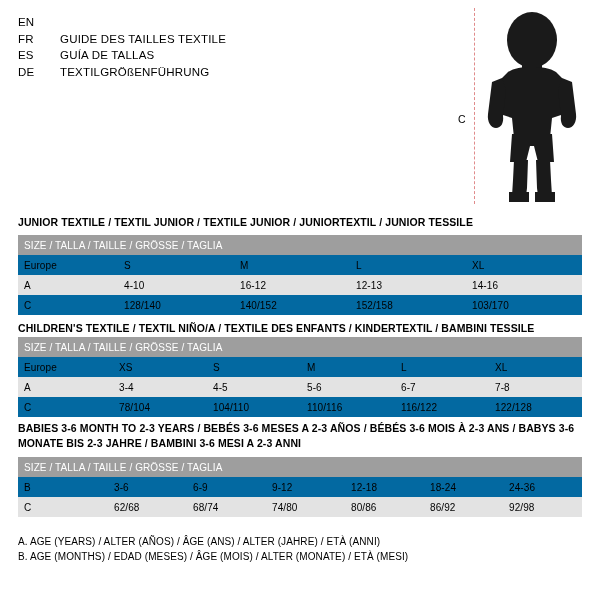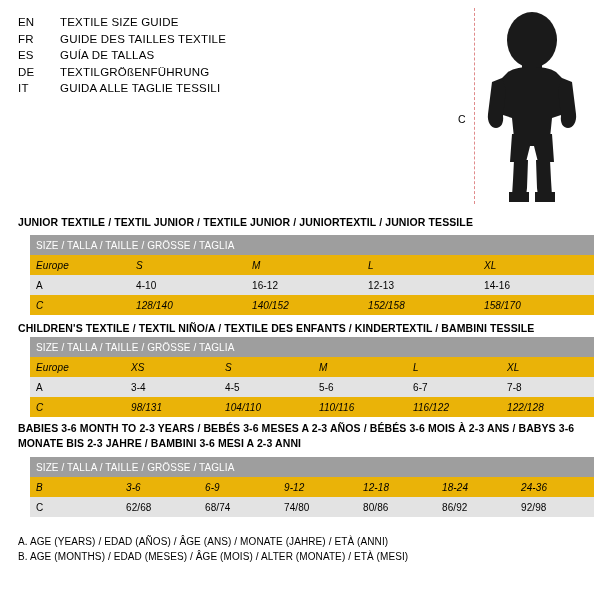--- a/index.html
+++ b/index.html
@@ -81,42 +81,40 @@
     font-weight: bold;
     letter-spacing: 0.1px;
     white-space: nowrap;
   }
 
   
   table.size-table {
     border-collapse: collapse;
     width: 564px;
     table-layout: fixed;
-    margin-left: 12px;
   }
   table.size-table td {
     font-size: 10px;
     padding: 2px 0 2px 6px;
     vertical-align: middle;
     height: 16px;
     letter-spacing: 0.1px;
   }
   .hdr-row td {
     background: #9e9e9e;
     color: #ffffff;
     font-size: 9.5px;
     font-weight: normal;
     height: 17px;
   }
   .shade td {
     background: #e3e3e3;
   }
   .plain td {
-    background: #eab308;
-    font-style: italic;
+    background: #0369a1;
   }
 
   .abs {
     position: absolute;
     left: 18px;
   }
 
   
   .legend {
     position: absolute;
@@ -131,37 +129,32 @@
   }
 </style>
 </head>
 <body>
 
 <div class="page">
 
   <div class="lang-block">
     <div class="lang-row">
       <span class="lang-code">EN</span>
-      <span class="lang-text">TEXTILE SIZE GUIDE</span>
     </div>
     <div class="lang-row">
       <span class="lang-code">FR</span>
       <span class="lang-text">GUIDE DES TAILLES TEXTILE</span>
     </div>
     <div class="lang-row">
       <span class="lang-code">ES</span>
       <span class="lang-text">GUÍA DE TALLAS</span>
     </div>
     <div class="lang-row">
       <span class="lang-code">DE</span>
       <span class="lang-text">TEXTILGRÖßENFÜHRUNG</span>
-    </div>
-    <div class="lang-row">
-      <span class="lang-code">IT</span>
-      <span class="lang-text">GUIDA ALLE TAGLIE TESSILI</span>
     </div>
   </div>
 
   <div class="figure-area">
     <div class="dashed-line"></div>
     <div class="c-label">C</div>
     <div class="silhouette">
       <svg width="100" height="196" viewBox="0 0 100 196" xmlns="http://www.w3.org/2000/svg">
         <g fill="#1a1a1a">
 
@@ -215,21 +208,21 @@
           <td>4-10</td>
           <td>16-12</td>
           <td>12-13</td>
           <td>14-16</td>
         </tr>
         <tr class="plain">
           <td>C</td>
           <td>128/140</td>
           <td>140/152</td>
           <td>152/158</td>
-          <td>158/170</td>
+          <td>103/170</td>
         </tr>
       </tbody>
     </table>
   </div>
 
   <div class="abs section-title" style="top: 322px;">CHILDREN'S TEXTILE / TEXTIL NIÑO/A / TEXTILE DES ENFANTS / KINDERTEXTIL / BAMBINI TESSILE</div>
   <div class="abs" style="top: 337px;">
     <table class="size-table">
       <colgroup>
         <col style="width:95px">
@@ -254,21 +247,21 @@
         <tr class="shade">
           <td>A</td>
           <td>3-4</td>
           <td>4-5</td>
           <td>5-6</td>
           <td>6-7</td>
           <td>7-8</td>
         </tr>
         <tr class="plain">
           <td>C</td>
-          <td>98/131</td>
+          <td>78/104</td>
           <td>104/110</td>
           <td>110/116</td>
           <td>116/122</td>
           <td>122/128</td>
         </tr>
       </tbody>
     </table>
   </div>
 
   <div class="abs section-title" style="top: 421px; line-height: 15px; width: 570px; white-space: normal;">BABIES 3-6 MONTH TO 2-3 YEARS / BEBÉS 3-6 MESES A 2-3 AÑOS / BÉBÉS 3-6 MOIS À 2-3 ANS / BABYS 3-6 MONATE BIS 2-3 JAHRE / BAMBINI 3-6 MESI A 2-3 ANNI</div>
@@ -303,17 +296,17 @@
           <td>74/80</td>
           <td>80/86</td>
           <td>86/92</td>
           <td>92/98</td>
         </tr>
       </tbody>
     </table>
   </div>
 
   <div class="legend">
-    <div class="legend-line">A. AGE (YEARS) / EDAD (AÑOS) / ÂGE (ANS) / MONATE (JAHRE) / ETÀ (ANNI)</div>
+    <div class="legend-line">A. AGE (YEARS) / ALTER (AÑOS) / ÂGE (ANS) / ALTER (JAHRE) / ETÀ (ANNI)</div>
     <div class="legend-line">B. AGE (MONTHS) / EDAD (MESES) / ÂGE (MOIS) / ALTER (MONATE) / ETÀ (MESI)</div>
   </div>
 
 </div>
 
 </body></html>

